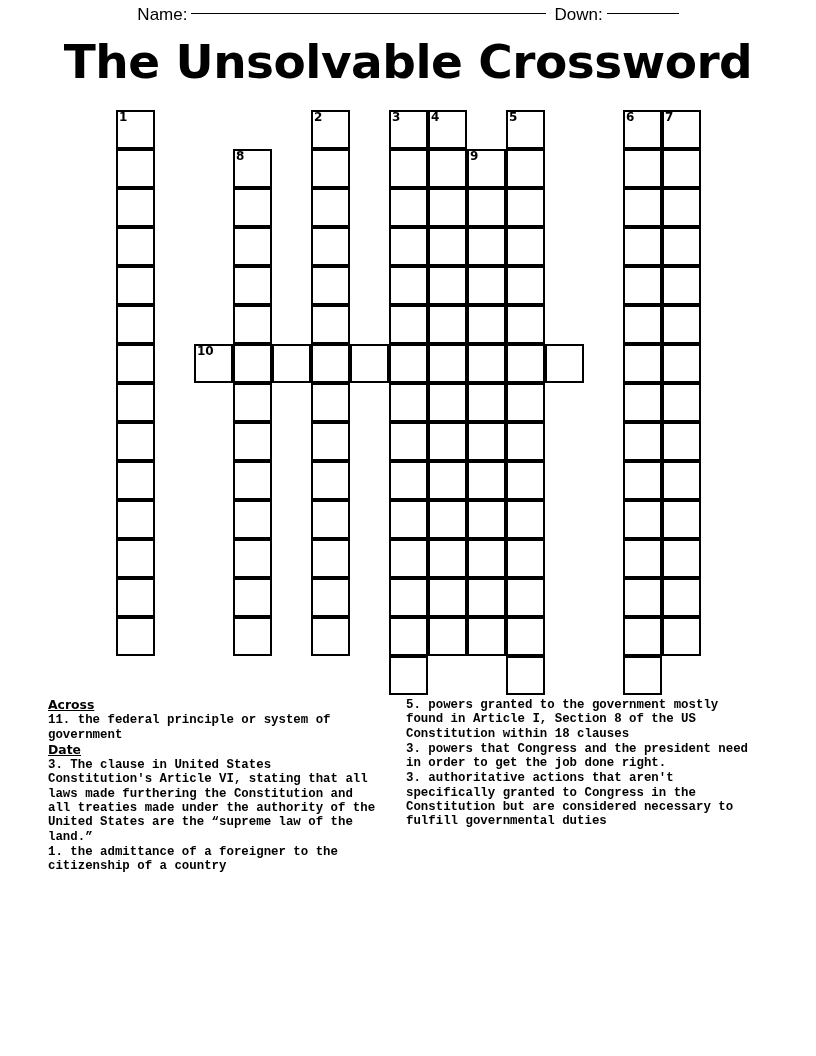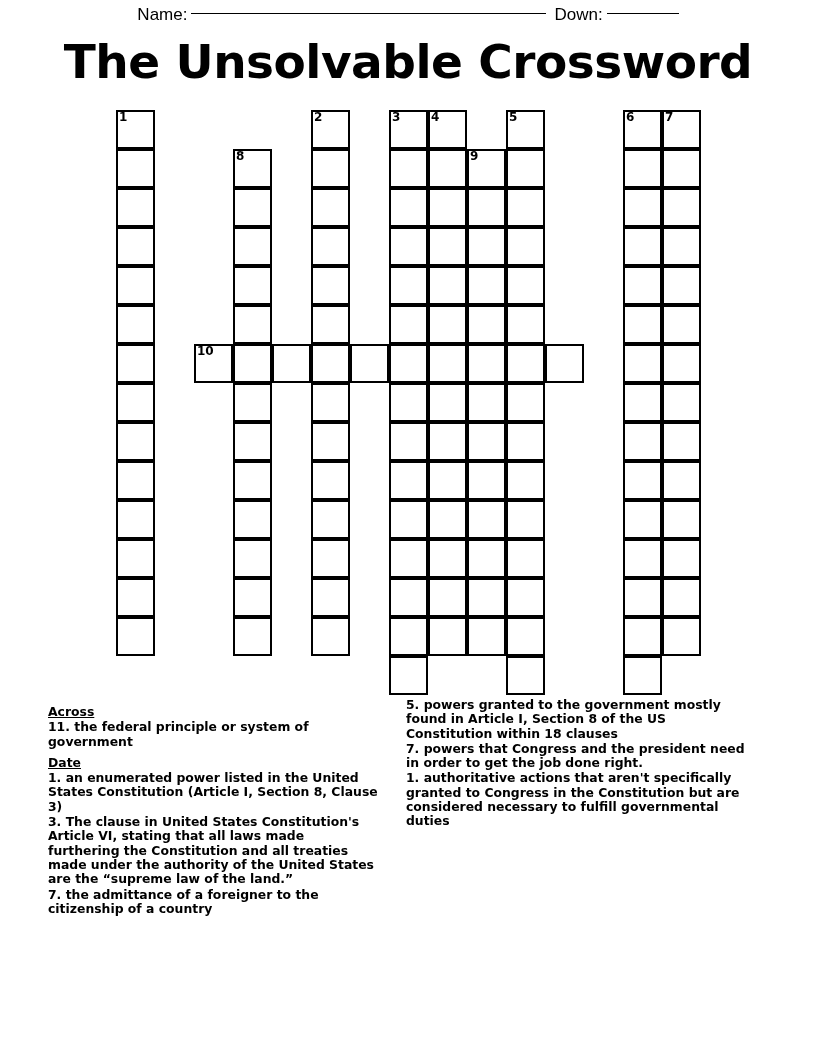--- a/index.html
+++ b/index.html
@@ -88,24 +88,25 @@
     font-family: "DejaVu Sans", sans-serif;
     font-size: 12.4px;
     font-weight: bold;
     line-height: 14.3px;
   }
   .clue-col.left  { left: 48px;  width: 346px; }
   .clue-col.right { left: 406px; width: 360px; }
   .clue-heading {
     font-weight: bold;
     text-decoration: underline;
-    margin: 7px 0 1px 0;
+    margin: 0 0 1px 0;
   }
   .clue-item {
     margin: 0 16px 1px 0;
+    font-family: Liberation Mono, monospace;
   }
 </style>
 </head>
 <body>
 
 <div class="header-line">
   <span class="hdr-label">Name:</span>
   <span class="hdr-rule-long"></span>
   <span class="hdr-label">Down:</span>
   <span class="hdr-rule-short"></span>
@@ -268,25 +269,24 @@
   </div>
 
 <div id="clues">
   <div class="clue-col left">
     <div class="clue-heading">Across</div>
     <div id="across-list">
         <div class="clue-item">11. the federal principle or system of government</div>
       </div>
     <div class="clue-heading">Date</div>
     <div id="down-left-list">
-        <div class="clue-item">1. an enumerated power listed in the United States Constitution (Article I, Section 8, Clause 3)</div>
         <div class="clue-item">3. The clause in United States Constitution's Article VI, stating that all laws made furthering the Constitution and all treaties made under the authority of the United States are the “supreme law of the land.”</div>
-        <div class="clue-item">7. the admittance of a foreigner to the citizenship of a country</div>
+        <div class="clue-item">1. the admittance of a foreigner to the citizenship of a country</div>
       </div>
   </div>
   <div class="clue-col right">
     <div id="down-right-list">
         <div class="clue-item">5. powers granted to the government mostly found in Article I, Section 8 of the US Constitution within 18 clauses</div>
-        <div class="clue-item">7. powers that Congress and the president need in order to get the job done right.</div>
-        <div class="clue-item">1. authoritative actions that aren't specifically granted to Congress in the Constitution but are considered necessary to fulfill governmental duties</div>
+        <div class="clue-item">3. powers that Congress and the president need in order to get the job done right.</div>
+        <div class="clue-item">3. authoritative actions that aren't specifically granted to Congress in the Constitution but are considered necessary to fulfill governmental duties</div>
       </div>
   </div>
 </div>
 
 </body></html>

